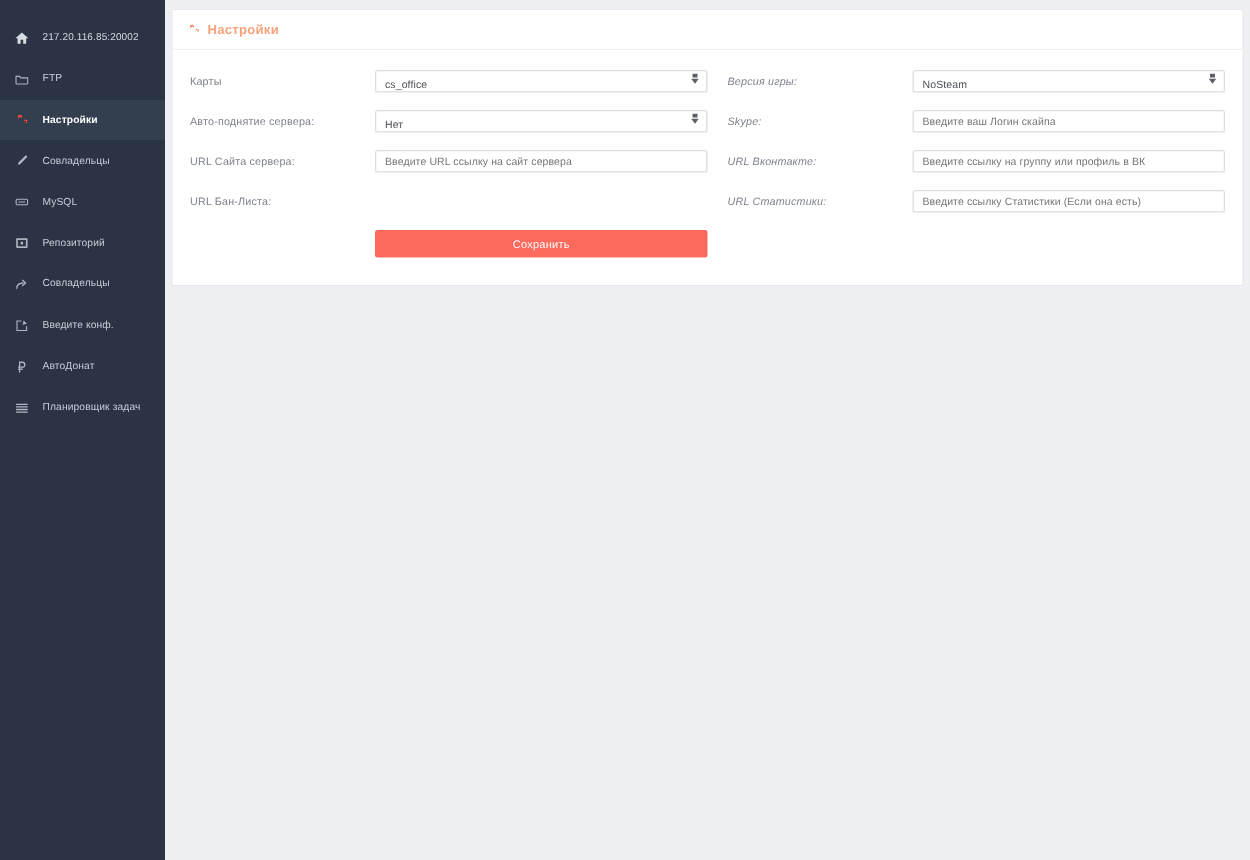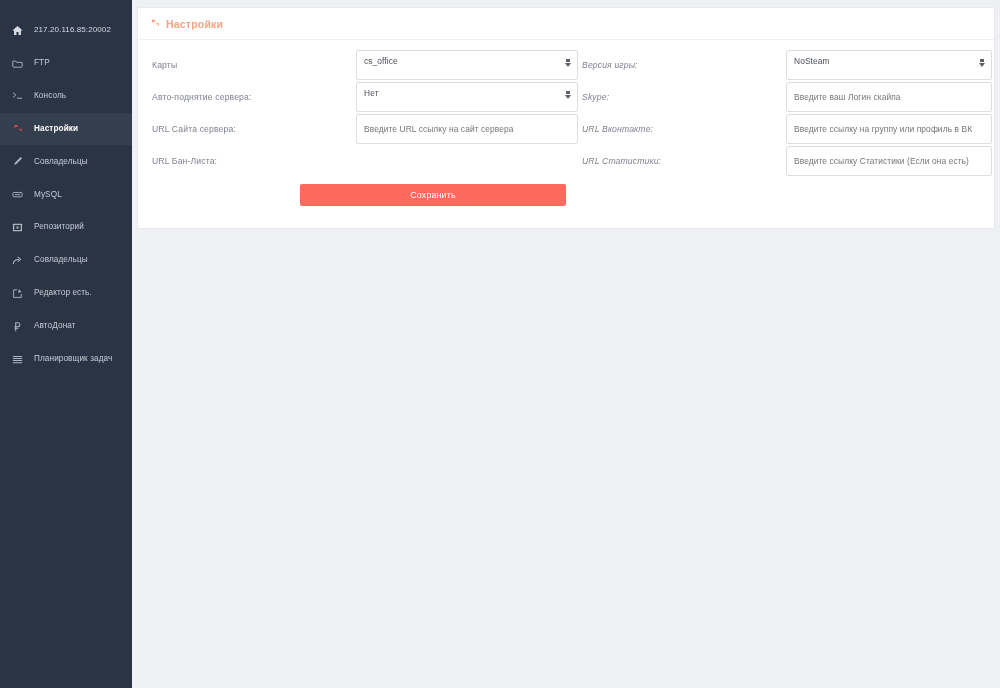--- a/index.html
+++ b/index.html
@@ -82,49 +82,47 @@
     gap: 0;
   }
   .col { width: 50%; }
   .col.right { padding-left: 16px; }
 
   .frow {
     display: flex;
     align-items: center;
     margin-bottom: 10px;
     height: 22px;
-    gap: 44px;
   }
   .frow:last-child { margin-bottom: 0; }
   .flabel {
     width: 148px; min-width: 148px;
     font-size: 8.6px;
     color: #7d838c;
     letter-spacing: .15px;
     white-space: nowrap;
   }
   .col.right .flabel { width: 148px; min-width: 148px; font-style: italic; }
 
   .fctl { flex: 1; position: relative; }
   .inp, .sel {
     width: 100%;
-    height: 30px;
+    height: 18px;
     border: 1px solid #dddddd;
     background: #ffffff;
     border-radius: 2px;
     font-size: 8.4px;
     color: #b9bcc2;
     padding: 0 7px;
     line-height: 20px;
     letter-spacing: .1px;
     font-family: inherit;
     display: block;
     white-space: nowrap;
     overflow: hidden;
-    margin-left: 12px;
   }
   .sel {
     color: #4a4f57;
     padding-right: 20px;
     position: relative;
   }
   .sel .caret {
     position: absolute;
     right: 6px; top: 50%;
     transform: translateY(-50%);
@@ -176,29 +174,20 @@
 
       <div class="nav-item">
         <span class="ico">
           <svg width="11" height="11" viewBox="0 0 16 16" fill="none" stroke="currentColor" stroke-width="1.3">
               <path d="M1.2 12.5v-8h4.2l1.3 1.8h8.1v6.2a.9.9 0 0 1-.9.9H2.1a.9.9 0 0 1-.9-.9z"></path>
             </svg>
         </span>
         <span class="nav-label">FTP</span>
       </div>
 
-      <div class="nav-item">
-        <span class="ico">
-          <svg width="11" height="11" viewBox="0 0 16 16" fill="none" stroke="currentColor" stroke-width="1.4" stroke-linecap="round">
-              <path d="M2 4l3.5 3.2L2 10.4"></path>
-              <path d="M8 12h6"></path>
-            </svg>
-        </span>
-        <span class="nav-label">Консоль</span>
-      </div>
 
       <div class="nav-item active">
         <span class="ico">
           <svg width="12" height="12" viewBox="0 0 18 16" fill="currentColor">
             <path d="M6.4 1.2l.5 1.3 1.4.2.4 1.5-1.1.9.3 1.4-1.3.7-1-1-1.3.5-1-1.1.6-1.3-.8-1.2 1-1.1 1.4.3.9-1.1z"></path>
             <circle cx="6.2" cy="6.1" r="1.5" fill="#2a3444"></circle>
             <path d="M12.2 7.2l.9.8 1.2-.3.7 1.1-.7 1 .4 1.2-1.2.6-1-.7-1.1.5-.8-1 .4-1.2-.6-1z"></path>
             <circle cx="12.1" cy="10.1" r="1.2" fill="#2a3444"></circle>
           </svg>
         </span>
@@ -245,21 +234,21 @@
         <span class="nav-label">Совладельцы</span>
       </div>
 
       <div class="nav-item">
         <span class="ico">
           <svg width="11" height="11" viewBox="0 0 16 16" fill="none" stroke="currentColor" stroke-width="1.3">
               <path d="M13.5 8.6v5.1H2.3V2.6h5.2"></path>
               <path d="M10 1.9l3.9 3.9-5 1.1 1.1-5z" fill="currentColor" stroke="none"></path>
             </svg>
         </span>
-        <span class="nav-label">Редактор есть.</span>
+        <span class="nav-label">Введите конф.</span>
       </div>
 
       <div class="nav-item">
         <span class="ico">
           <svg width="11" height="11" viewBox="0 0 16 16" fill="none" stroke="currentColor" stroke-width="1.5" stroke-linecap="round">
               <path d="M5.4 14V2.6h3.1a2.9 2.9 0 0 1 0 5.8H4.2"></path>
               <path d="M4.2 10.7h4.3"></path>
             </svg>
         </span>
         <span class="nav-label">АвтоДонат</span>

